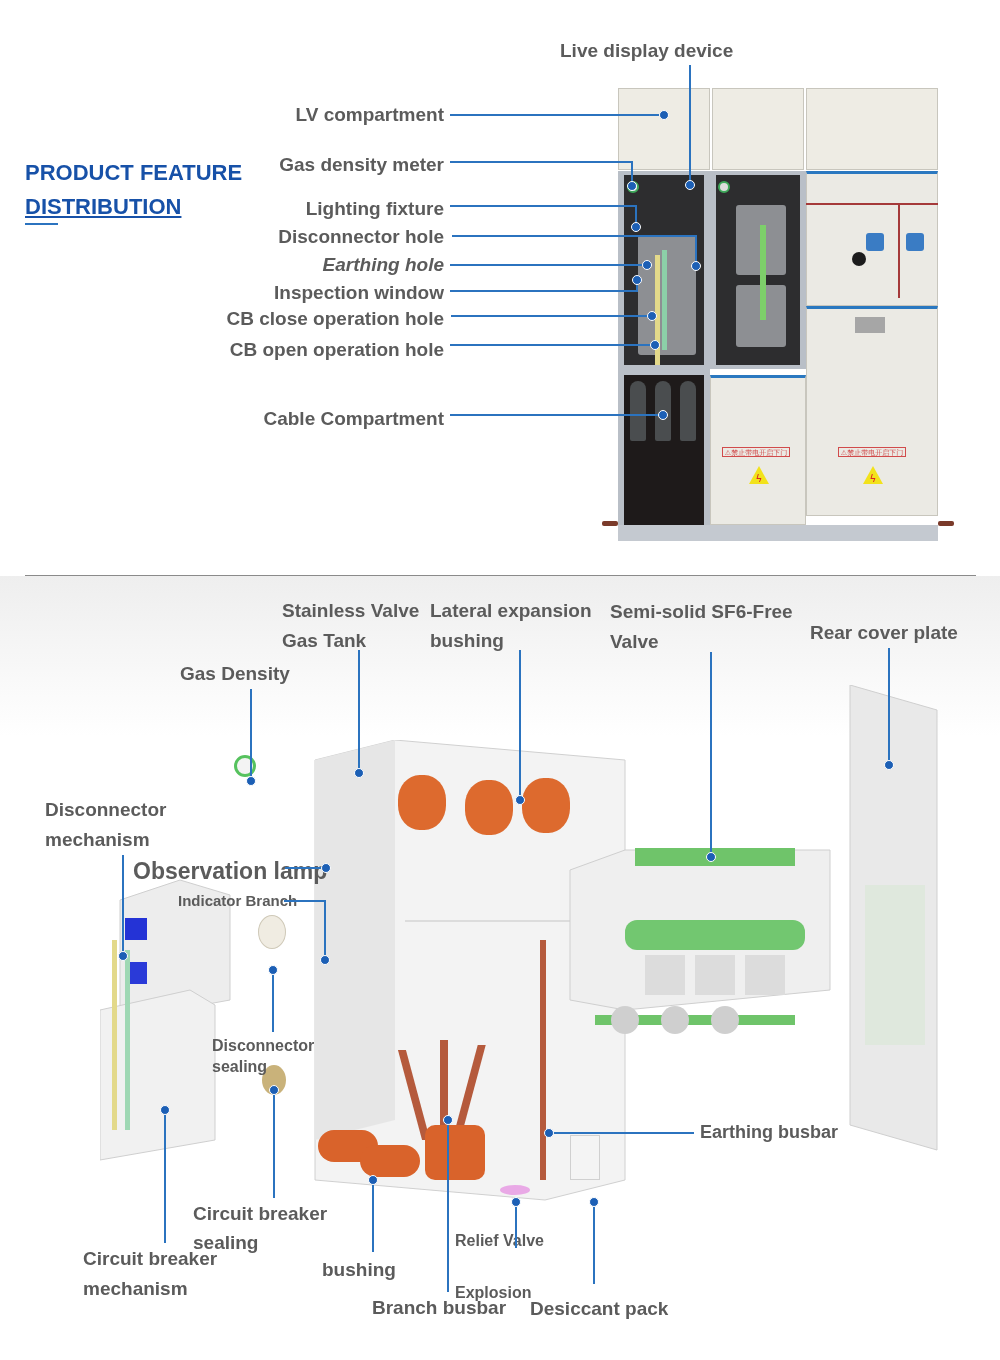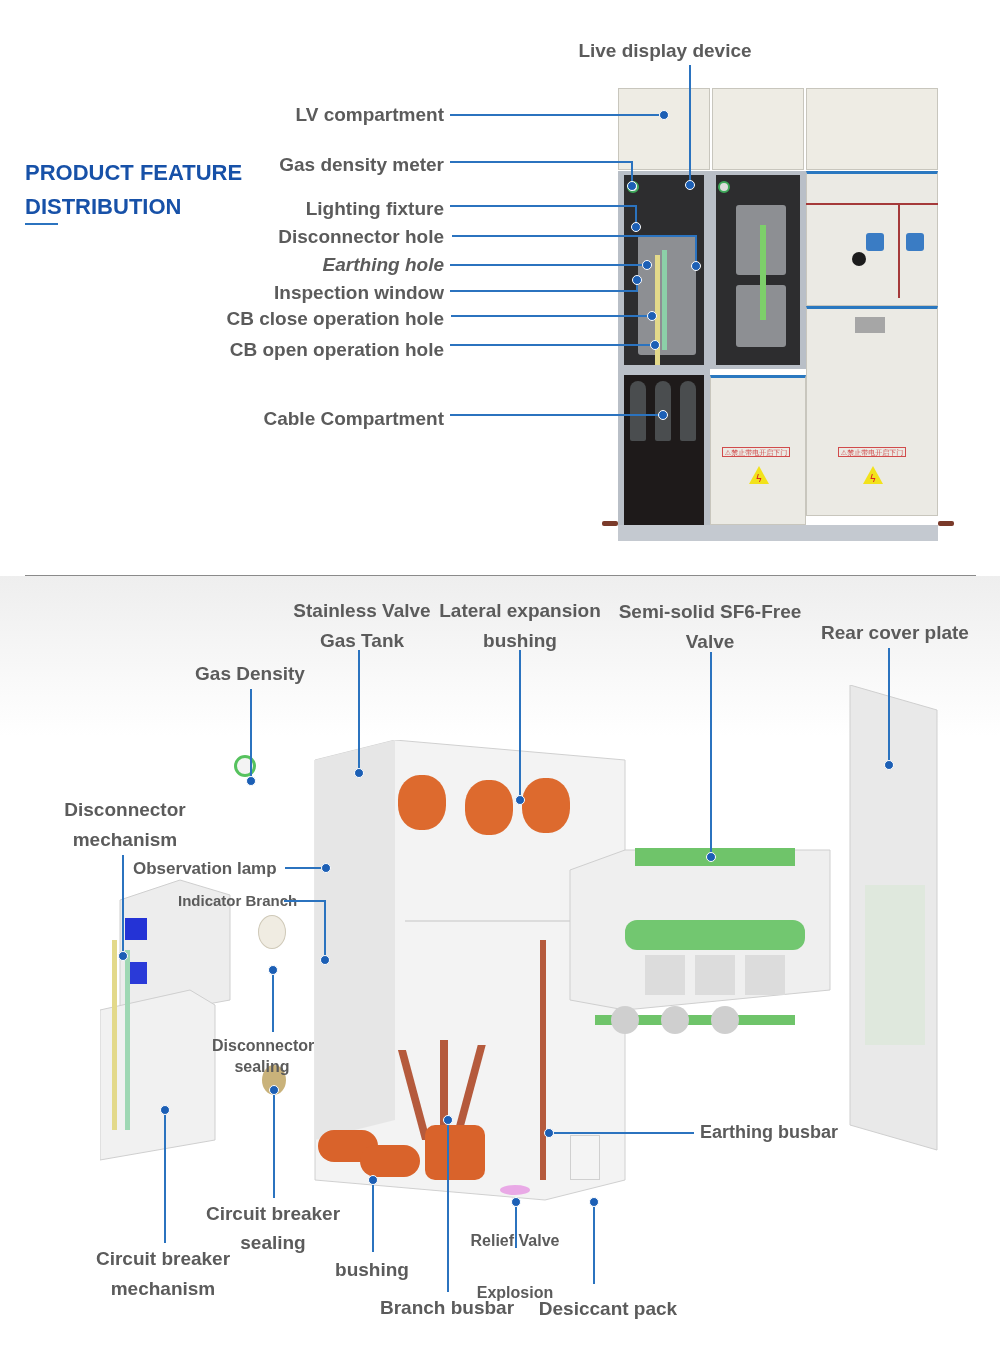--- a/index.html
+++ b/index.html
@@ -1,32 +1,32 @@
 <!DOCTYPE html>
 <html><head>
 <meta charset="utf-8">
 <style>
   html,body{margin:0;padding:0;}
   body{width:1000px;height:1360px;position:relative;background:#ffffff;overflow:hidden;font-family:"Liberation Sans","DejaVu Sans",sans-serif;}
   .abs{position:absolute;}
   .lbl{position:absolute;color:#5b5b5b;font-weight:bold;font-size:19px;white-space:nowrap;line-height:1;}
   .lbl.r{text-align:right;}
-  .lbl.c{text-align:center;}
+  .lbl.c{text-align:left;}
   .lbl.sm{font-size:16px;}
   .ln{position:absolute;background:#2b73bf;}
   .dot{position:absolute;width:8px;height:8px;border-radius:50%;background:#1c5fb5;border:1px solid #fff;margin:-5px 0 0 -5px;}
   .title{position:absolute;left:25px;color:#1751a8;font-weight:bold;font-size:22px;line-height:1;}
   .panel{position:absolute;box-sizing:border-box;}
   #bottom-bg{position:absolute;left:0;top:576px;width:1000px;height:160px;background:linear-gradient(#eeeeee,#ffffff);}
 </style>
 </head>
 <body>
 
 <div class="title" style="top:162px;">PRODUCT FEATURE</div>
-<div class="title" style="top:196px;">DISTRIBUTION</div>
+<div class="title" style="top:196px;text-decoration:underline;">DISTRIBUTION</div>
 <div class="abs" style="left:25px;top:223px;width:33px;height:2px;background:#2b73bf;"></div>
 
 <div class="abs" style="left:600px;top:85px;width:360px;height:465px;">
 
   <div class="panel" style="left:18px;top:3px;width:92px;height:82px;background:#eeece4;border:1px solid #c8c6bd;"></div>
   <div class="panel" style="left:112px;top:3px;width:92px;height:82px;background:#eeece4;border:1px solid #c8c6bd;"></div>
   <div class="panel" style="left:206px;top:3px;width:132px;height:82px;background:#eeece4;border:1px solid #c8c6bd;"></div>
 
   <div class="panel" style="left:18px;top:86px;width:92px;height:198px;background:#b9bfc7;"></div>
   <div class="panel" style="left:24px;top:90px;width:80px;height:190px;background:#2d2d2f;"></div>
@@ -194,21 +194,21 @@
 
 <div class="lbl c" style="left:180px;top:664px;width:140px;">Gas Density</div>
 <div class="ln" style="left:250px;top:689px;width:2px;height:92px;"></div>
 <div class="dot" style="left:251px;top:781px;"></div>
 
 <div class="lbl c" style="left:45px;top:800px;width:160px;">Disconnector</div>
 <div class="lbl c" style="left:45px;top:830px;width:160px;">mechanism</div>
 <div class="ln" style="left:122px;top:855px;width:2px;height:100px;"></div>
 <div class="dot" style="left:123px;top:956px;"></div>
 
-<div class="lbl" style="left:133px;top:860px;font-size:17px;">Observation lamp</div>
+<div class="lbl" style="left:133px;top:860px;font-size:23px;">Observation lamp</div>
 <div class="ln" style="left:285px;top:867px;width:40px;height:2px;"></div>
 <div class="dot" style="left:326px;top:868px;"></div>
 
 <div class="lbl" style="left:178px;top:893px;font-size:15px;">Indicator Branch</div>
 <div class="ln" style="left:284px;top:900px;width:41px;height:2px;"></div>
 <div class="ln" style="left:324px;top:900px;width:2px;height:60px;"></div>
 <div class="dot" style="left:325px;top:960px;"></div>
 
 <div class="lbl c sm" style="left:212px;top:1038px;width:100px;">Disconnector</div>
 <div class="lbl c sm" style="left:212px;top:1059px;width:100px;">sealing</div>

